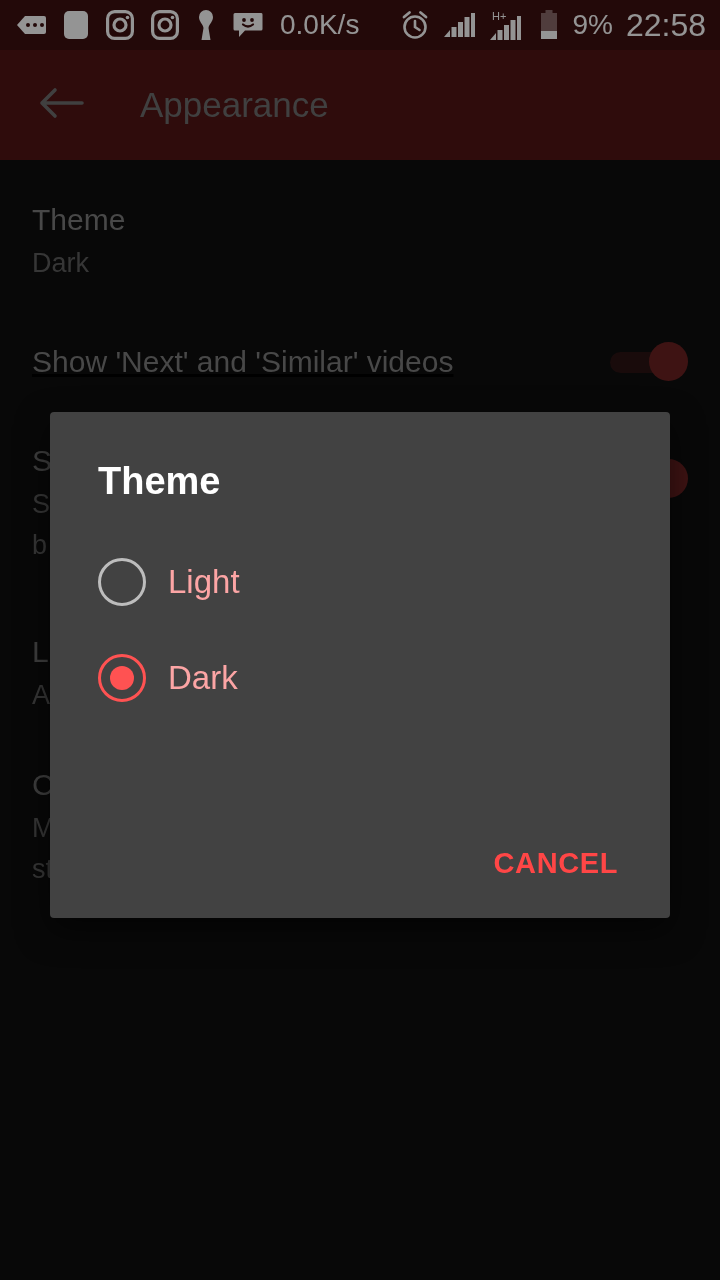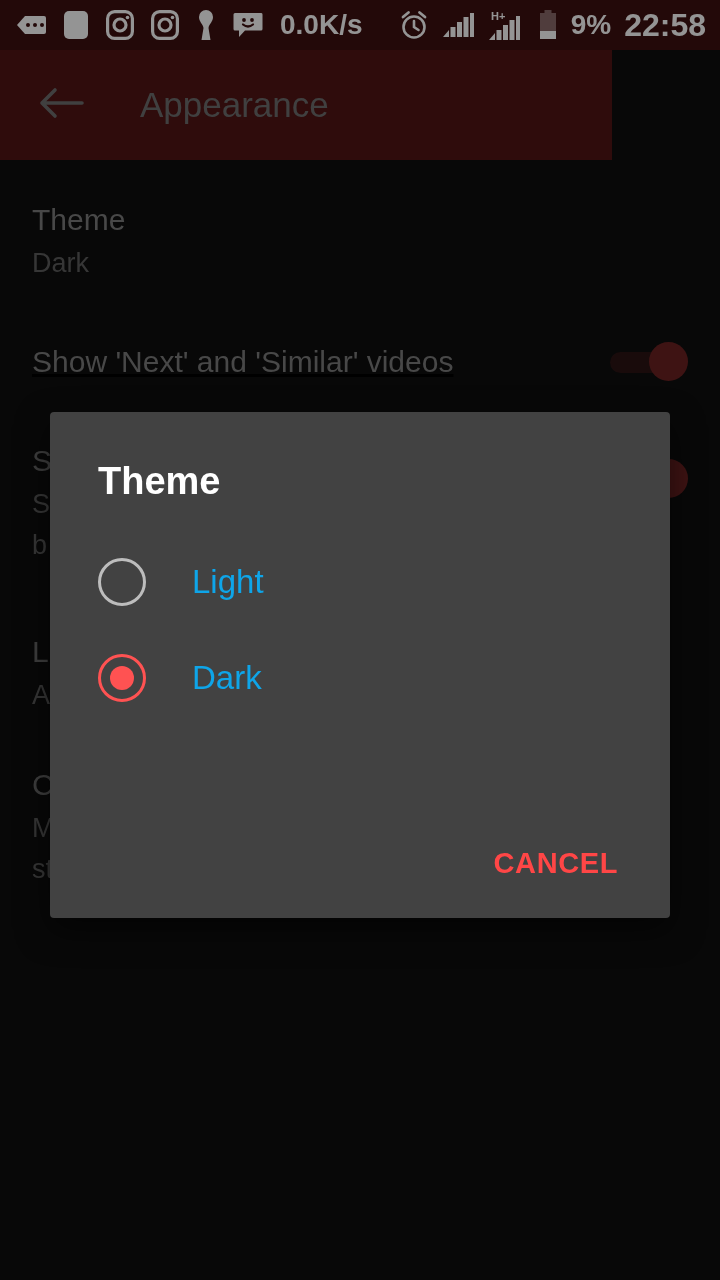--- a/index.html
+++ b/index.html
@@ -8,31 +8,31 @@
     background:#0e0e0e;
     font-family:"Liberation Sans", sans-serif;
     overflow:hidden;
   }
   #screen { position:relative; width:720px; height:1280px; background:#0e0e0e; }
 
   
   .statusbar{
     position:absolute; top:0; left:0; width:720px; height:50px;
     background:#3d1010; display:flex; align-items:center;
-    padding:0 14px 0 16px; gap:4px;font-weight:bold;
+    padding:0 14px 0 16px; gap:4px;
   }
   .sb-left{ display:flex; align-items:center; gap:17px; flex:1; }
   .sb-right{ display:flex; align-items:center; gap:13px; }
   .sb-ico{ display:inline-flex; align-items:center; justify-content:center; }
   .sb-txt{ color:#ffffff; font-size:28px; letter-spacing:0px; white-space:nowrap; }
   .sb-time{ color:#ffffff; font-size:32px; white-space:nowrap; }
 
   
   .appbar{
-    position:absolute; top:50px; left:0; width:612px; height:110px;
+    position:absolute; top:50px; left:0; width:720px; height:110px;
     background:#511515; display:flex; align-items:center; padding-left:32px;
   }
   .back-btn{ width:58px; height:58px; display:flex; align-items:center; justify-content:center; }
   .appbar-title{
     color:#6f6f6f; font-size:35px; margin-left:50px; font-weight:400;
   }
 
   
   .content{ position:absolute; top:160px; left:0; width:720px; height:1120px; }
   .pref{
@@ -79,21 +79,21 @@
     display:flex; align-items:center; height:96px; padding-left:48px; cursor:default;
   }
   .radio{
     width:48px; height:48px; border-radius:50%; flex:none;
     border:3px solid #bdbdbd; background:transparent;
     display:flex; align-items:center; justify-content:center;
   }
   .radio.checked{ border-color:#ff5252; }
   .radio .dot{ width:24px; height:24px; border-radius:50%; background:#ff5252; }
   .radio-label{
-    color:#0ea5e9; font-size:33px; margin-left:46px; white-space:nowrap;
+    color:#fca5a5; font-size:33px; margin-left:22px; white-space:nowrap;
   }
   .dlg-actions{
     position:absolute; right:38px; bottom:26px; display:flex; align-items:flex-end;
   }
   .dlg-btn{
     color:#ff4646; font-size:29px; font-weight:700; letter-spacing:0.6px;
     padding:12px 14px; background:transparent; border:none;
     font-family:"Liberation Sans", sans-serif; cursor:pointer;
   }
 </style>

